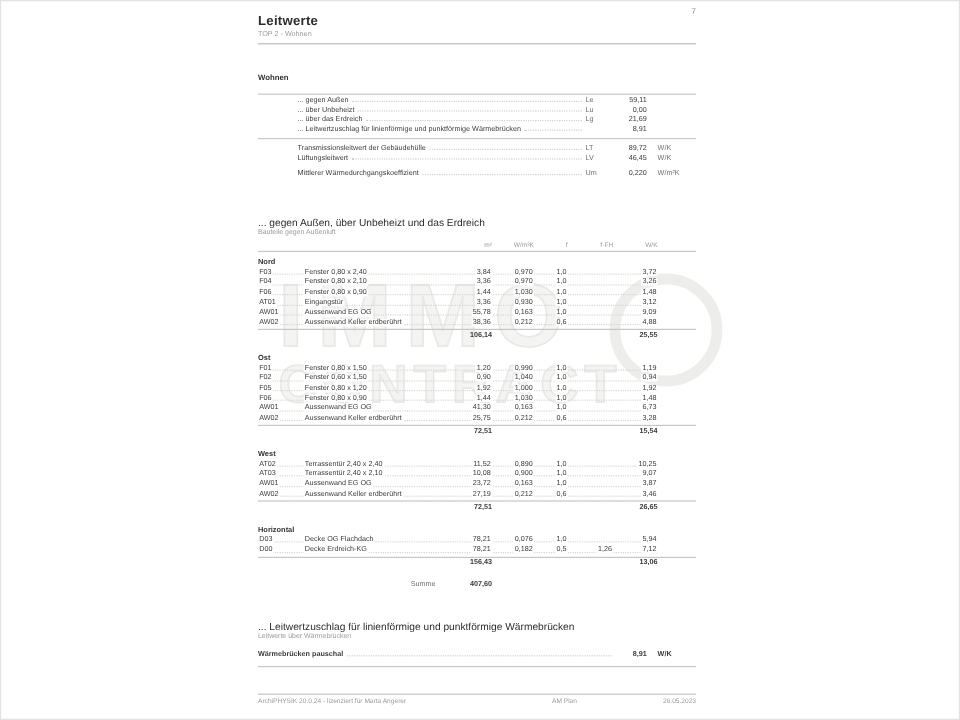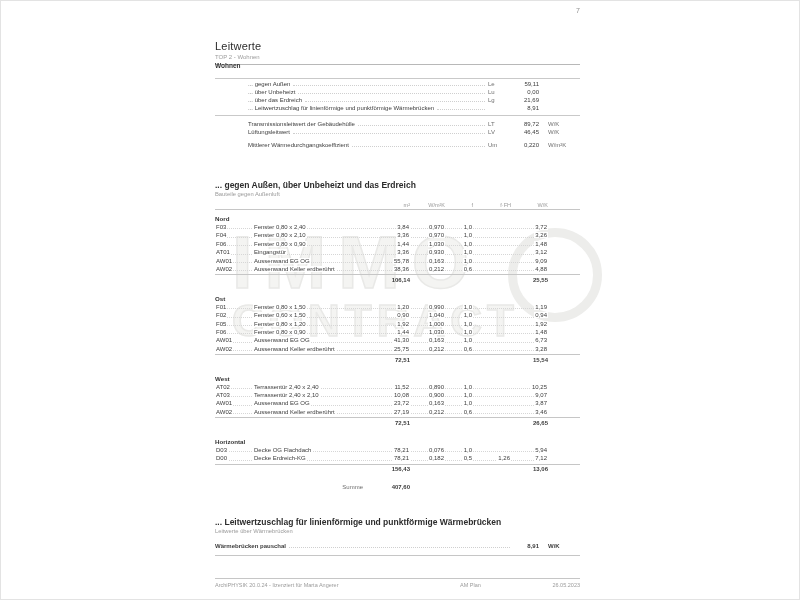--- a/index.html
+++ b/index.html
@@ -14,37 +14,37 @@
   .wm1{top:226px;left:232px;font-size:74px;letter-spacing:12px;}
   .wm2{top:299px;left:232px;font-size:44px;letter-spacing:5px;}
   .wm-ring{position:absolute;z-index:0;top:228px;left:508px;width:76px;height:76px;
       border:9px solid #ededeb;border-radius:50%;}
   
   .abs{position:absolute;left:215px;width:365px;z-index:1;}
   .pagenum{position:absolute;top:7px;left:558px;width:22px;text-align:right;
       font-size:7px;color:#8f8f8f;z-index:1;}
   
   .hdr{top:13px;border-bottom:1px solid #b8b8b8;padding-bottom:3px;}
-  .hdr .title{font-size:11px;font-weight:normal;color:#2c2c2c;line-height:11px;letter-spacing:.2px;margin-top:28px;}
+  .hdr .title{font-size:11px;font-weight:bold;color:#2c2c2c;line-height:11px;letter-spacing:.2px;}
   .hdr .sub{font-size:6px;color:#9b9b9b;margin-top:2px;line-height:7px;}
   
   .summary{top:62px;}
   .shead{font-size:6.5px;font-weight:bold;color:#333;line-height:8px;}
   .sumrows{margin-top:8px;border-top:1px solid #c9c9c9;border-bottom:1px solid #c9c9c9;padding:2px 0;}
   .sumtotals{margin-top:5px;}
   .summean{margin-top:5px;}
   .srow{display:flex;align-items:baseline;position:relative;height:8px;font-size:6px;white-space:nowrap;}
   .srow .lbl{padding-left:33px;}
   .srow .lead{flex:1;border-bottom:1px dotted #cfcfcf;margin:0 3px 1.5px;}
   .srow .sym{width:25px;color:#6e6e6e;}
   .srow .val{width:26px;text-align:right;}
   .srow .unit{width:32px;padding-left:9px;color:#6e6e6e;box-sizing:content-box;}
   
   .tbl{top:180px;}
-  .sect-title{font-size:8.5px;font-weight:bold;color:#2c2c2c;line-height:10px;}
+  .sect-title{font-size:8.5px;font-weight:normal;color:#2c2c2c;line-height:10px;}
   .sect-sub{font-size:5.8px;color:#9b9b9b;margin-top:1px;line-height:7px;}
   .thead{display:grid;grid-template-columns:38px 110px 47px 35px 28px 38px 37px 32px;
       margin-top:3px;padding-bottom:1px;border-bottom:1px solid #c6c6c6;
       font-size:5.5px;color:#9a9a9a;height:7px;align-items:end;}
   .thead div{text-align:right;}
   .tgroup{margin-top:8px;}
   .tgroup:first-child{margin-top:4px;}
   .glabel{font-size:6.2px;font-weight:bold;color:#333;line-height:9px;}
   .trow{display:grid;grid-template-columns:38px 110px 47px 35px 28px 38px 37px 32px;
       position:relative;height:8.4px;font-size:6px;align-items:baseline;line-height:8.4px;}

